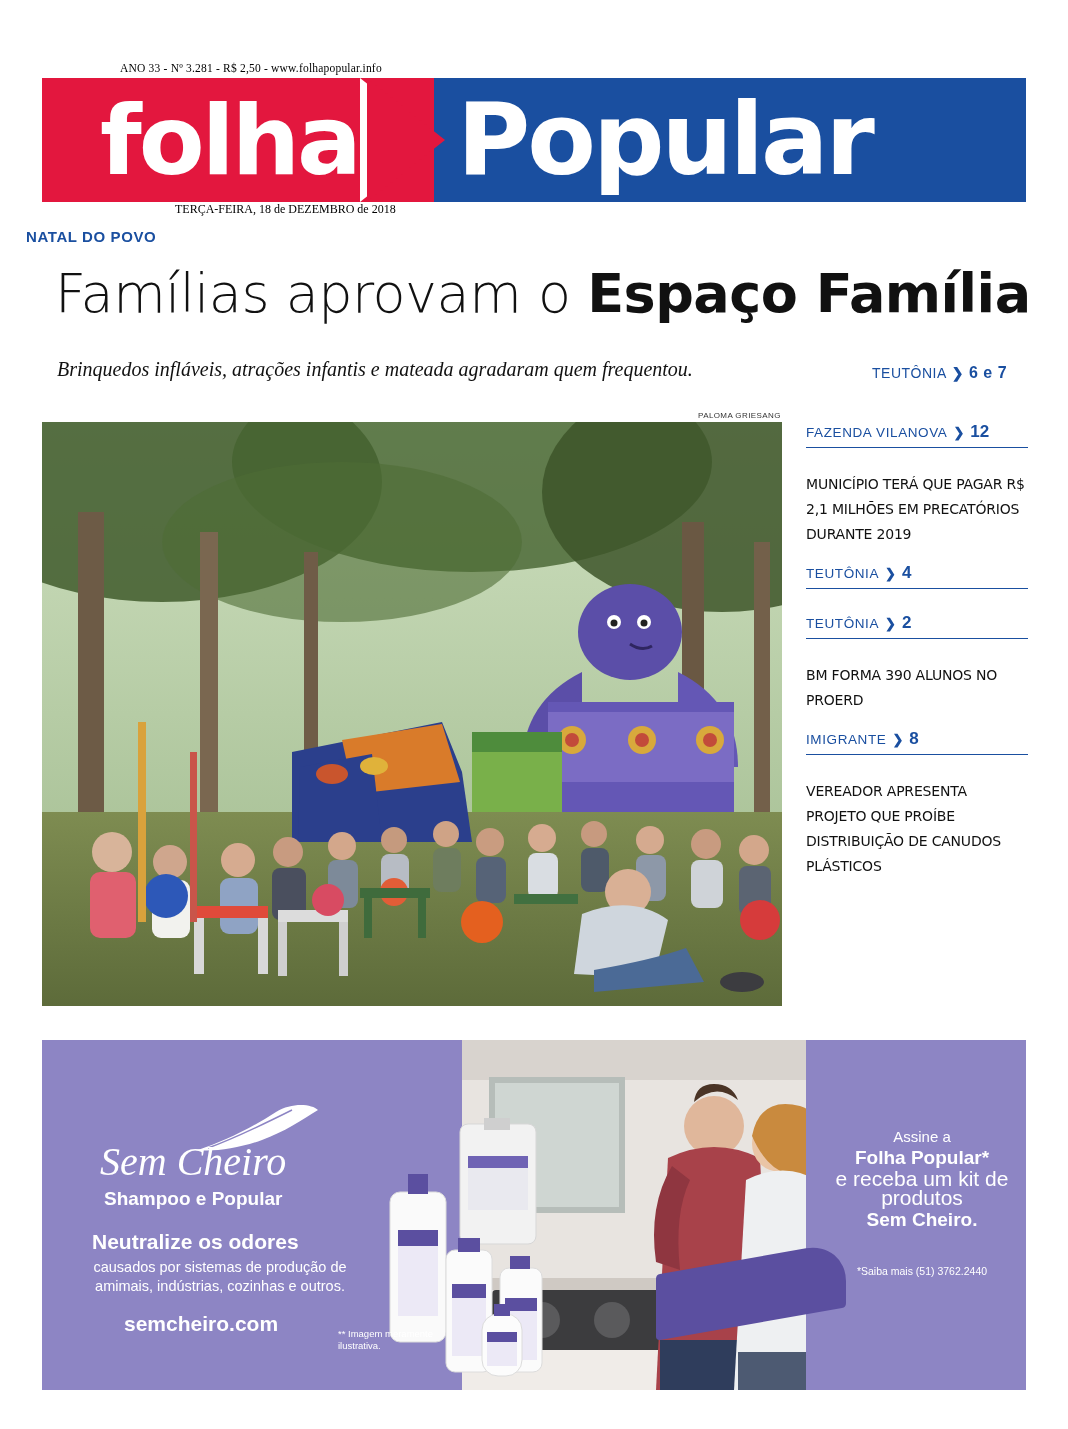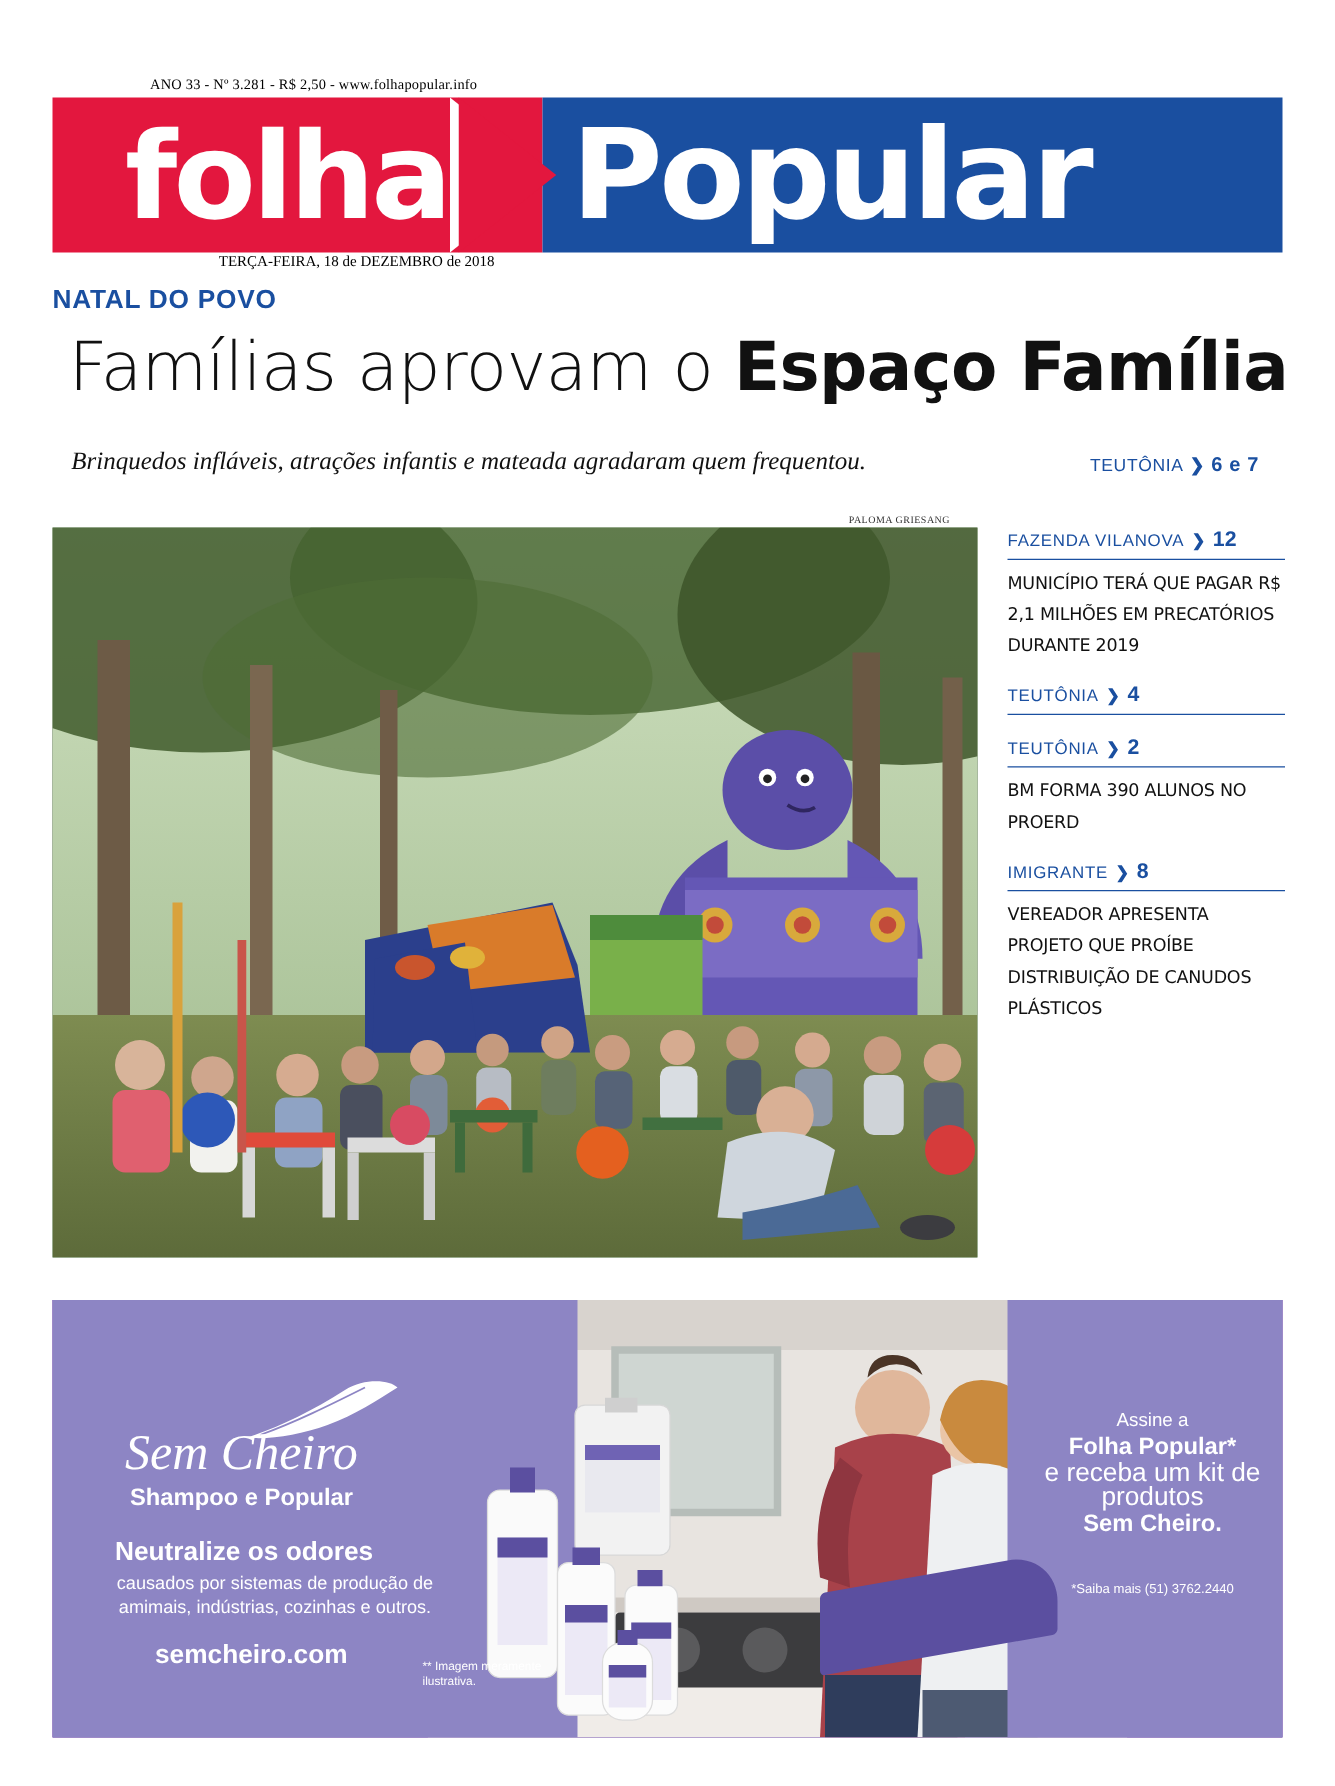--- a/index.html
+++ b/index.html
@@ -94,22 +94,22 @@
     left: 175px;
     font-size: 12px;
     color: #000;
     font-family: "Liberation Serif", serif;
   }
 
   
   .kicker-main {
     position: absolute;
     top: 228px;
-    left: 42px;
-    font-size: 21px;
+    left: 26px;
+    font-size: 15px;
     font-weight: bold;
     color: #1a4fa0;
     letter-spacing: 0.6px;
   }
   .headline {
     position: absolute;
     top: 262px;
     left: 55px;
     width: 990px;
     font-size: 54px;
@@ -140,25 +140,24 @@
     letter-spacing: 0.5px;
     font-weight: 500;
   }
   .subhead-ref .chev { color: #1a4fa0; margin: 0 5px; font-weight: bold; }
   .subhead-ref .pg { font-weight: bold; font-size: 16px; }
 
   
   .credit {
     position: absolute;
     top: 411px;
-    left: 679px;
+    left: 698px;
     font-size: 8px;
     letter-spacing: 0.4px;
     color: #333;
-    font-family: Liberation Serif, serif;
   }
   .photo {
     position: absolute;
     top: 422px;
     left: 42px;
     width: 740px;
     height: 584px;
     overflow: hidden;
     background: #4b6b3a;
   }
@@ -171,21 +170,21 @@
     left: 806px;
     width: 222px;
   }
   .brief { margin-bottom: 16px; }
   .brief-top {
     display: flex;
     align-items: baseline;
     gap: 6px;
     padding-bottom: 5px;
     border-bottom: 1.5px solid #1a4fa0;
-    margin-bottom: 7px;
+    margin-bottom: 24px;
   }
   .brief-sec {
     font-size: 13.5px;
     color: #1a4fa0;
     letter-spacing: 0.6px;
   }
   .brief-chev { color: #1a4fa0; font-weight: bold; font-size: 13px; }
   .brief-pg {
     color: #1a4fa0;
     font-weight: bold;

